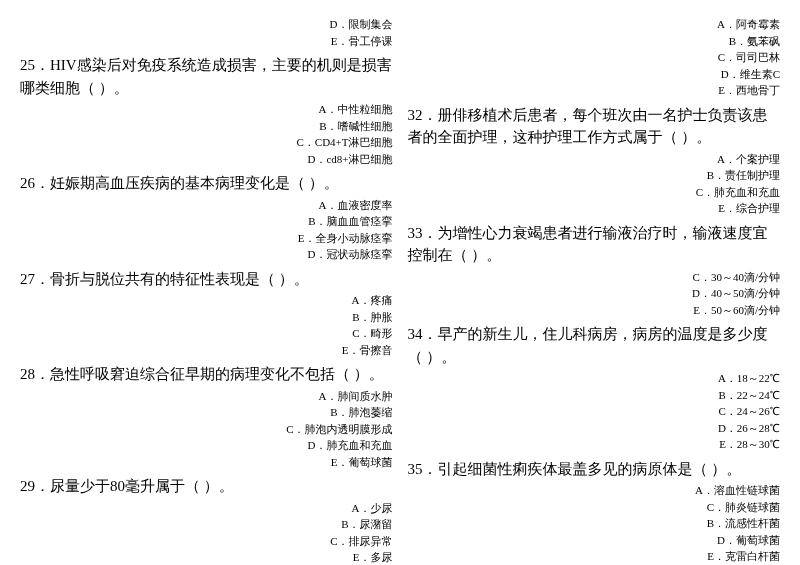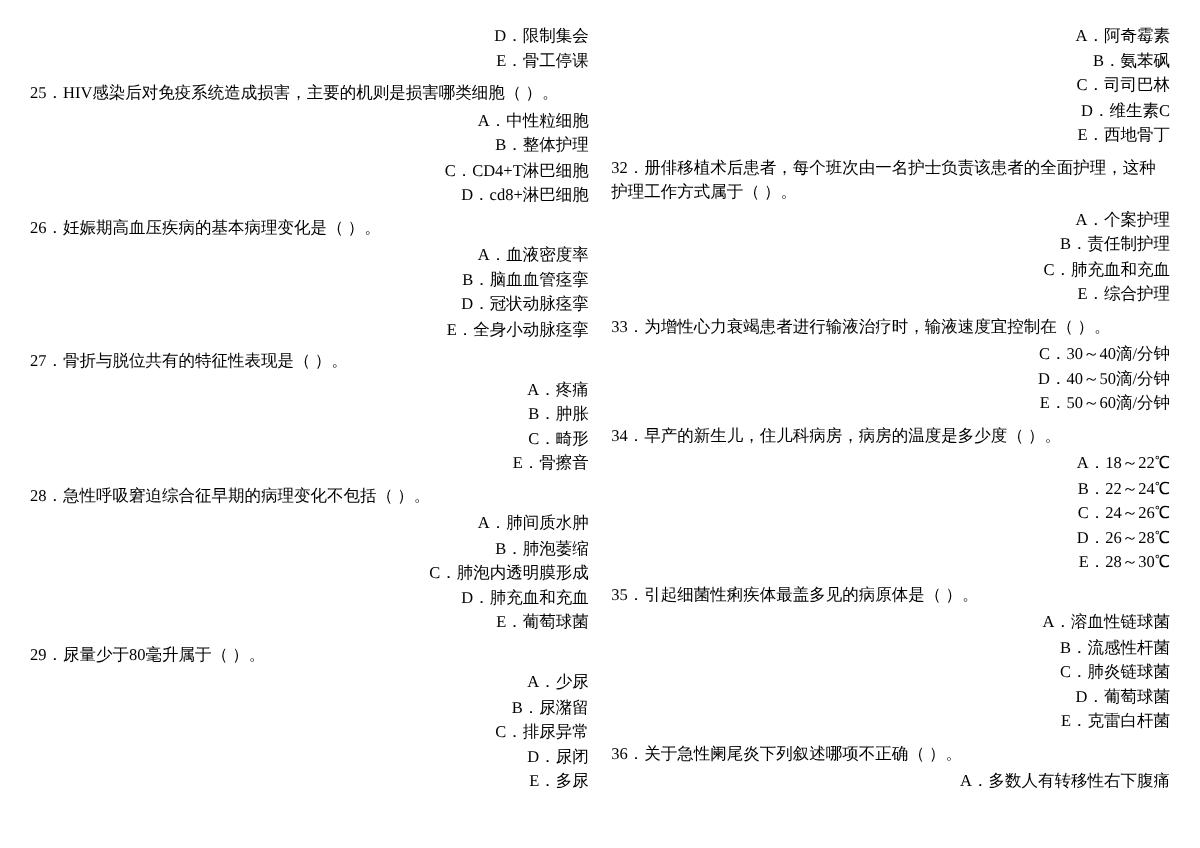--- a/index.html
+++ b/index.html
@@ -38,21 +38,21 @@
       padding-right: 10px;
     }
     .column:last-child {
       padding-right: 0;
       padding-left: 5px;
     }
     .question-block {
       margin-bottom: 5px;
     }
     .question-title {
-      font-size: 11px;
+      font-size: 15px;
       line-height: 1.5;
       text-indent: 0;
       margin-bottom: 2px;
     }
     .option {
       font-size: 11px;
       line-height: 1.5;
       padding-left: 14px;
       text-align: right;
     }
@@ -66,30 +66,30 @@
   </div>
   <div class="questions-wrapper">
     <div class="column" id="left-col">
         <div class="question-block">
           <div class="option">D．限制集会</div>
           <div class="option">E．骨工停课</div>
         </div>
         <div class="question-block">
           <div class="question-title">25．HIV感染后对免疫系统造成损害，主要的机则是损害哪类细胞（    ）。</div>
           <div class="option">A．中性粒细胞</div>
-          <div class="option">B．整体护理</div>
+          <div class="option">B．嗜碱性细胞</div>
           <div class="option">C．CD4+T淋巴细胞</div>
           <div class="option">D．cd8+淋巴细胞</div>
         </div>
         <div class="question-block">
           <div class="question-title">26．妊娠期高血压疾病的基本病理变化是（    ）。</div>
           <div class="option">A．血液密度率</div>
           <div class="option">B．脑血血管痉挛</div>
+          <div class="option">E．全身小动脉痉挛</div>
           <div class="option">D．冠状动脉痉挛</div>
-          <div class="option">E．全身小动脉痉挛</div>
         </div>
         <div class="question-block">
           <div class="question-title">27．骨折与脱位共有的特征性表现是（    ）。</div>
           <div class="option">A．疼痛</div>
           <div class="option">B．肿胀</div>
           <div class="option">C．畸形</div>
           <div class="option">E．骨擦音</div>
         </div>
         <div class="question-block">
           <div class="question-title">28．急性呼吸窘迫综合征早期的病理变化不包括（    ）。</div>
@@ -97,21 +97,20 @@
           <div class="option">B．肺泡萎缩</div>
           <div class="option">C．肺泡内透明膜形成</div>
           <div class="option">D．肺充血和充血</div>
           <div class="option">E．葡萄球菌</div>
         </div>
         <div class="question-block">
           <div class="question-title">29．尿量少于80毫升属于（    ）。</div>
           <div class="option">A．少尿</div>
           <div class="option">B．尿潴留</div>
           <div class="option">C．排尿异常</div>
-          <div class="option">D．尿闭</div>
           <div class="option">E．多尿</div>
         </div>
       </div>
     <div class="column" id="right-col">
         <div class="question-block">
           <div class="option">A．阿奇霉素</div>
           <div class="option">B．氨苯砜</div>
           <div class="option">C．司司巴林</div>
           <div class="option">D．维生素C</div>
           <div class="option">E．西地骨丁</div>
@@ -133,22 +132,22 @@
           <div class="question-title">34．早产的新生儿，住儿科病房，病房的温度是多少度（    ）。</div>
           <div class="option">A．18～22℃</div>
           <div class="option">B．22～24℃</div>
           <div class="option">C．24～26℃</div>
           <div class="option">D．26～28℃</div>
           <div class="option">E．28～30℃</div>
         </div>
         <div class="question-block">
           <div class="question-title">35．引起细菌性痢疾体最盖多见的病原体是（    ）。</div>
           <div class="option">A．溶血性链球菌</div>
+          <div class="option">C．肺炎链球菌</div>
           <div class="option">B．流感性杆菌</div>
-          <div class="option">C．肺炎链球菌</div>
           <div class="option">D．葡萄球菌</div>
           <div class="option">E．克雷白杆菌</div>
         </div>
         <div class="question-block">
           <div class="question-title">36．关于急性阑尾炎下列叙述哪项不正确（    ）。</div>
           <div class="option">A．多数人有转移性右下腹痛</div>
         </div>
       </div>
   </div>
 </div>

